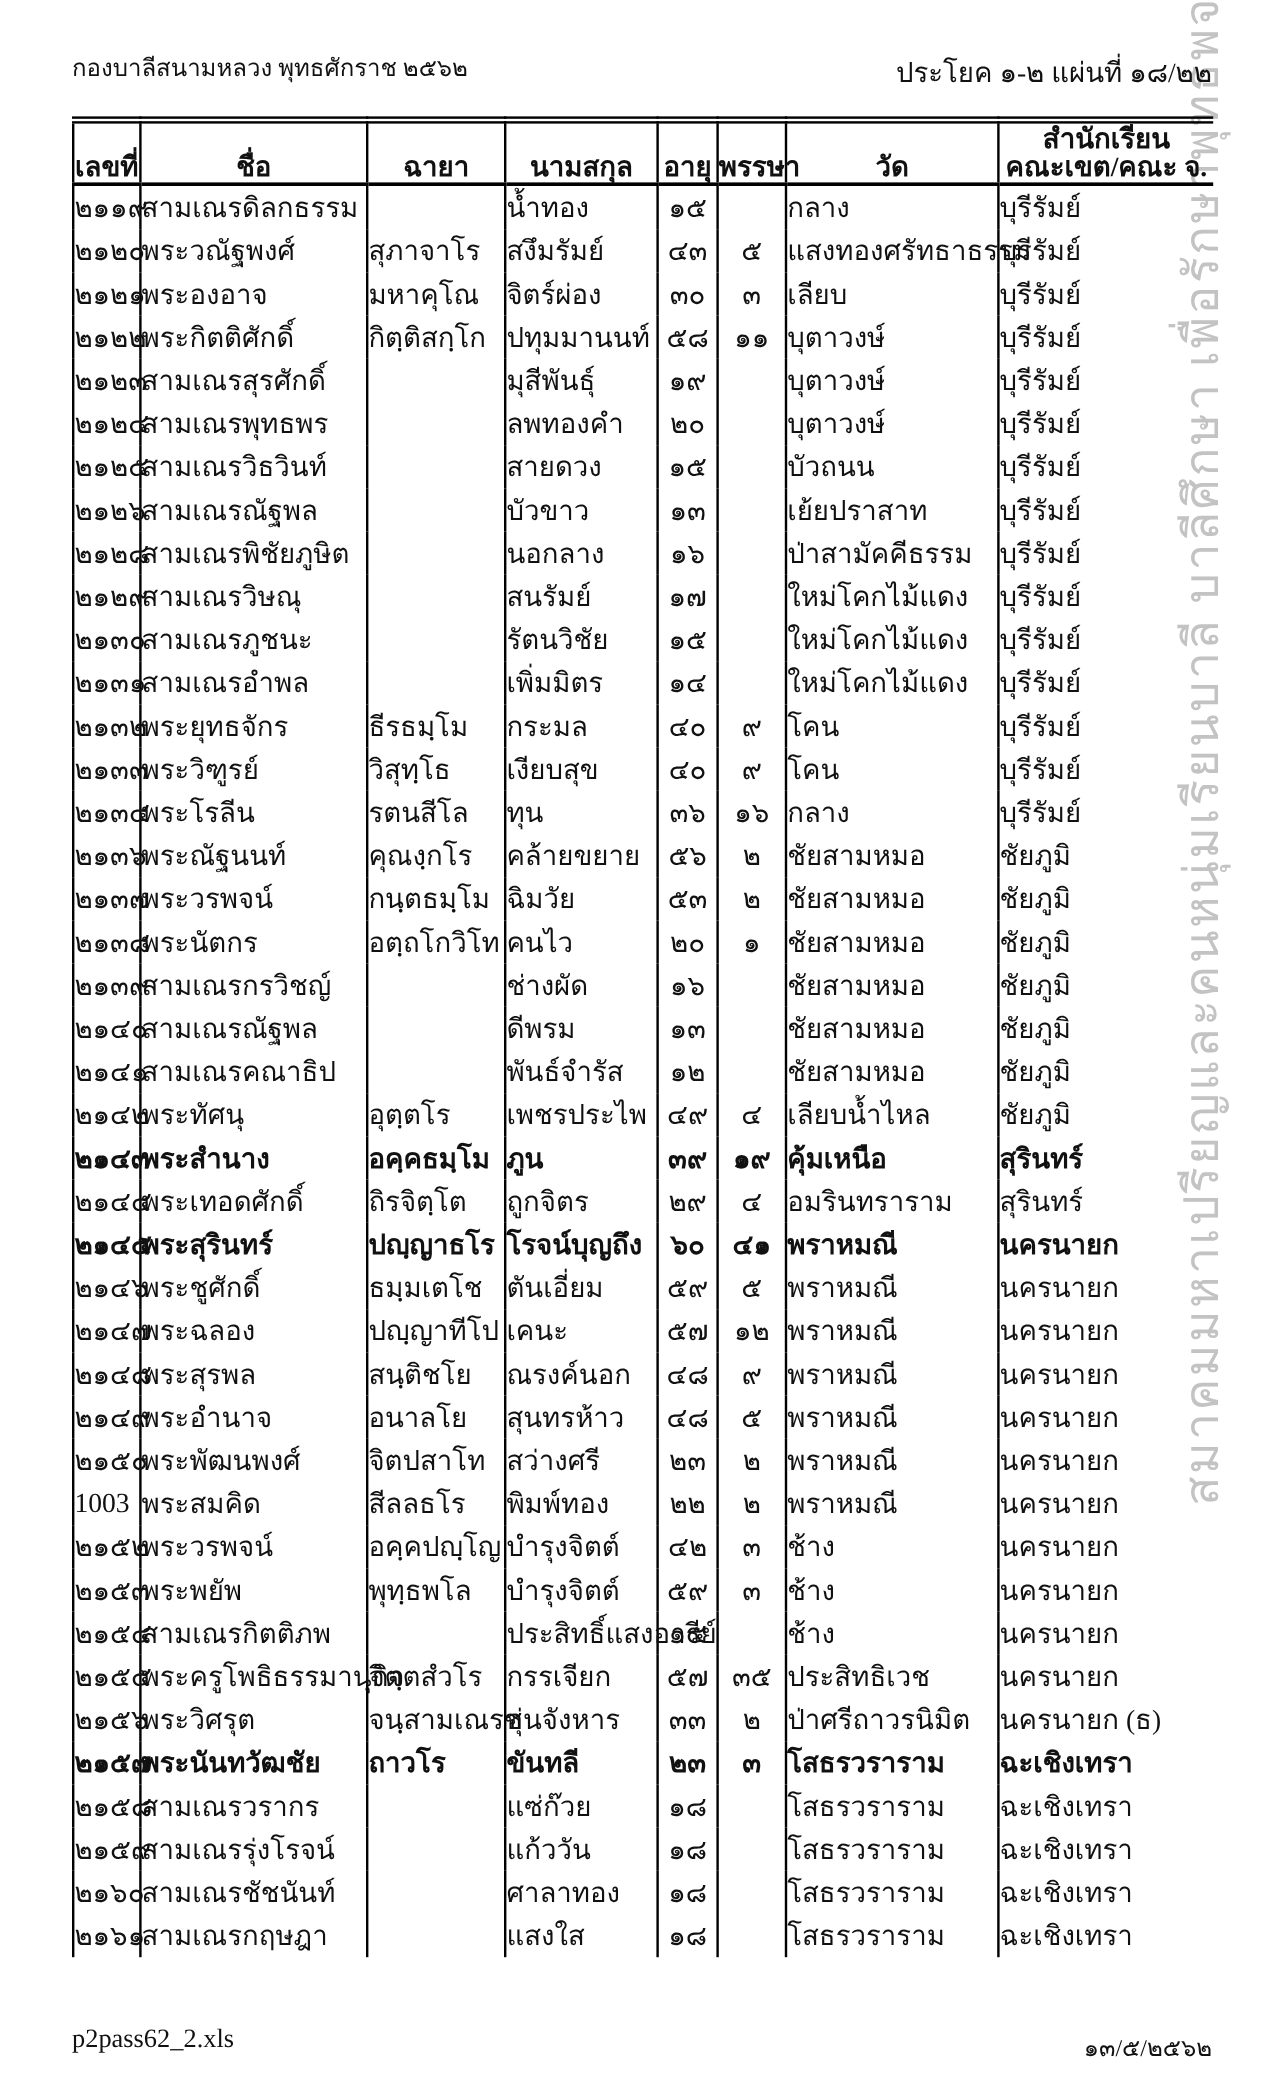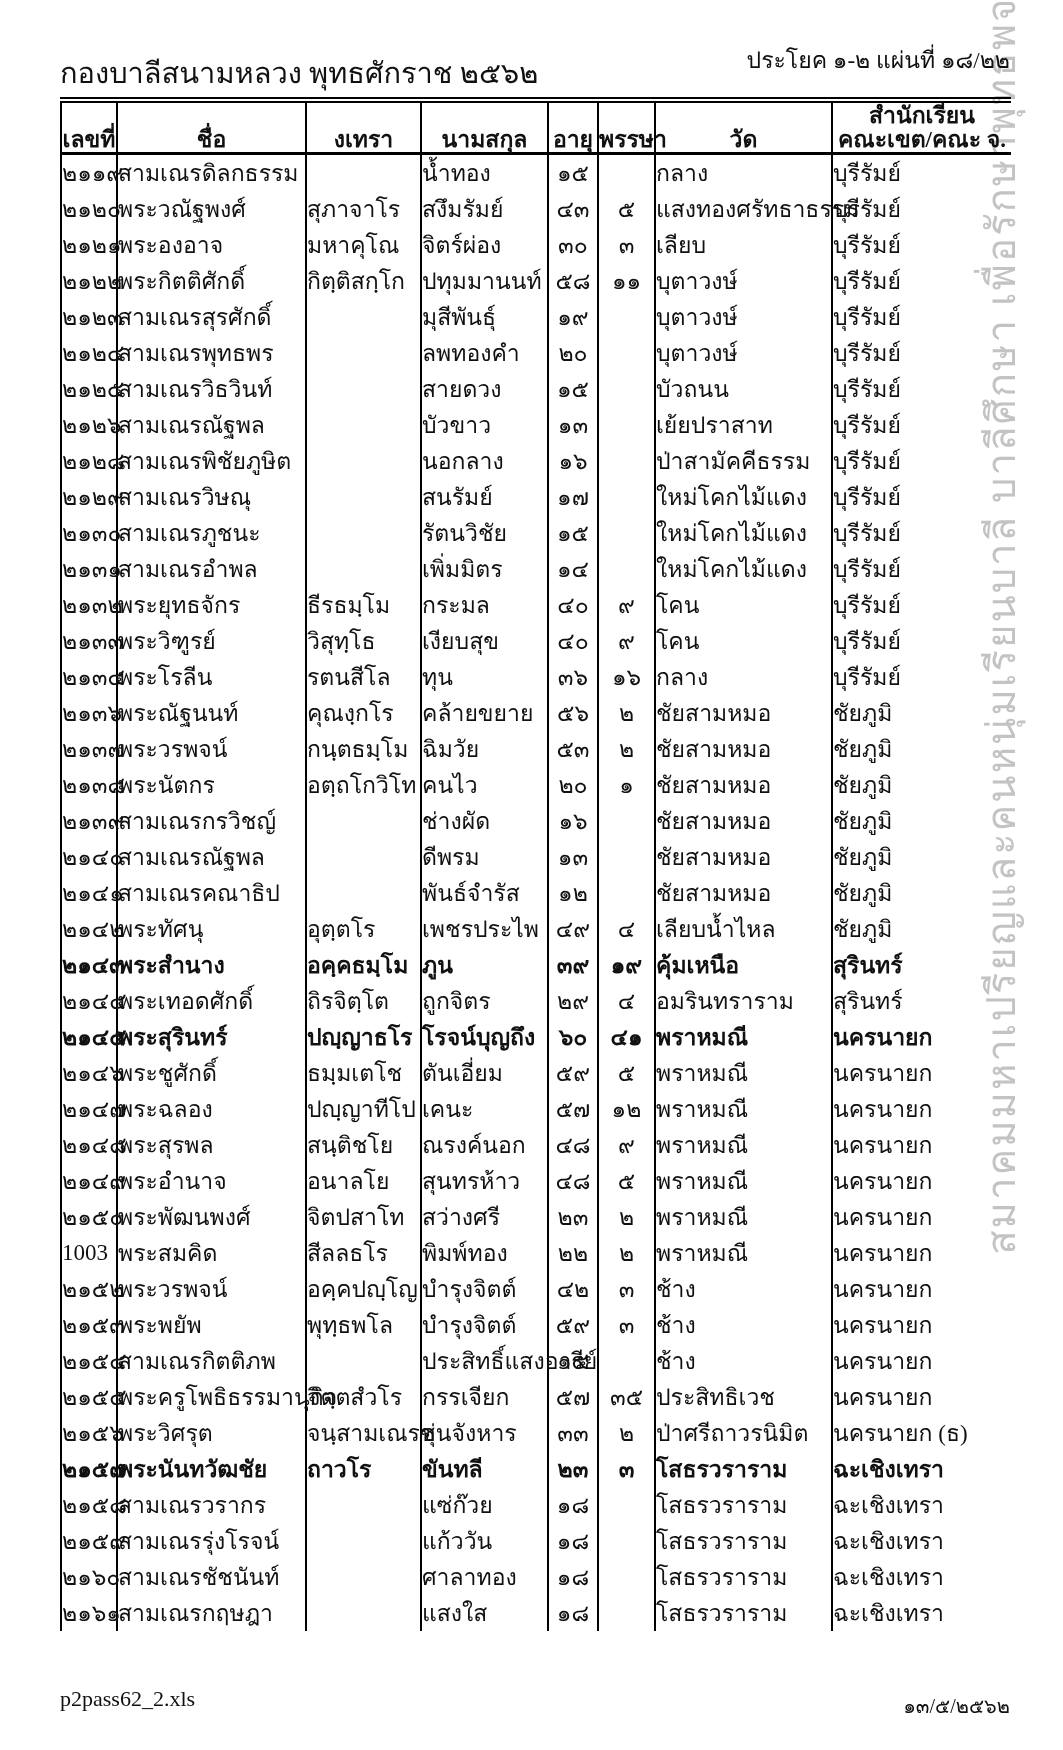--- a/index.html
+++ b/index.html
@@ -15,22 +15,22 @@
     position:absolute;
     left:1001px; top:611px;
     transform:translate(-50%,-50%) rotate(-90deg);
     font-size:40px;
     letter-spacing:2px;
     color:#c3c3c3;
     white-space:nowrap;
     pointer-events:none;
   }
   .page-header-left {
-    position:absolute; left:60px; top:50px;
-    font-size:29px; white-space:nowrap;
+    position:absolute; left:60px; top:40px;
+    font-size:20px; white-space:nowrap;
   }
   .page-header-right {
     position:absolute; right:53px; top:42px;
     font-size:23px; white-space:nowrap;
   }
   table.main {
     position:absolute; left:60px; top:97px;
     width:950px;
     border-collapse:collapse;
     table-layout:fixed;
@@ -90,21 +90,21 @@
       <col style="width:127px">
     <col style="width:50px">
       <col style="width:57px">
       <col style="width:177px">
       <col style="width:179px">
   </colgroup>
   <thead>
     <tr>
       <th class="bR">เลขที่</th>
       <th class="bR">ชื่อ</th>
-      <th class="bR">งเทรา</th>
+      <th class="bR">ฉายา</th>
       <th class="bR">นามสกุล</th>
       <th class="bR">อายุ</th>
       <th class="bR">พรรษา</th>
       <th class="bR">วัด</th>
       <th>
         <div>สำนักเรียน</div>
         <div>คณะเขต/คณะ จ.</div>
       </th>
     </tr>
   </thead>

